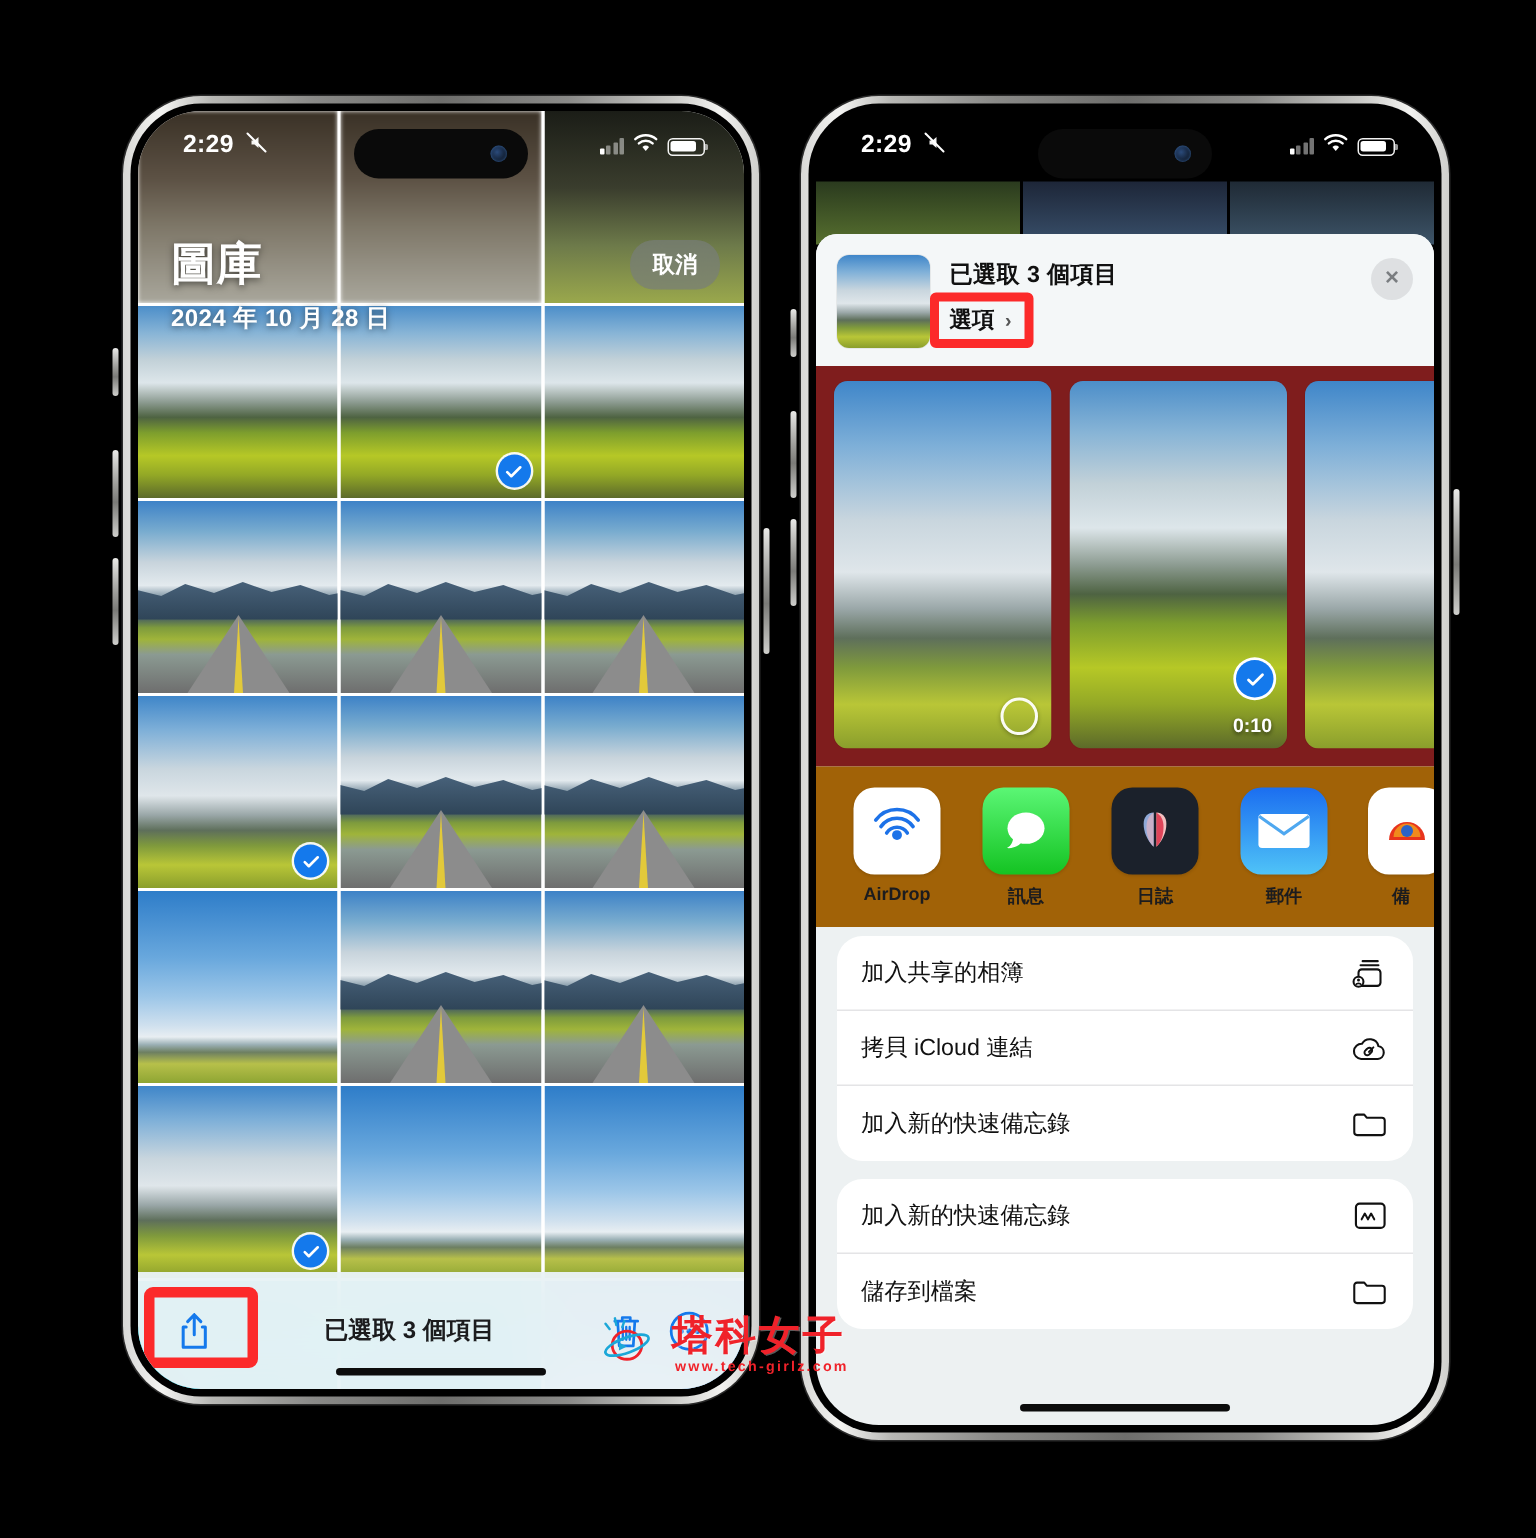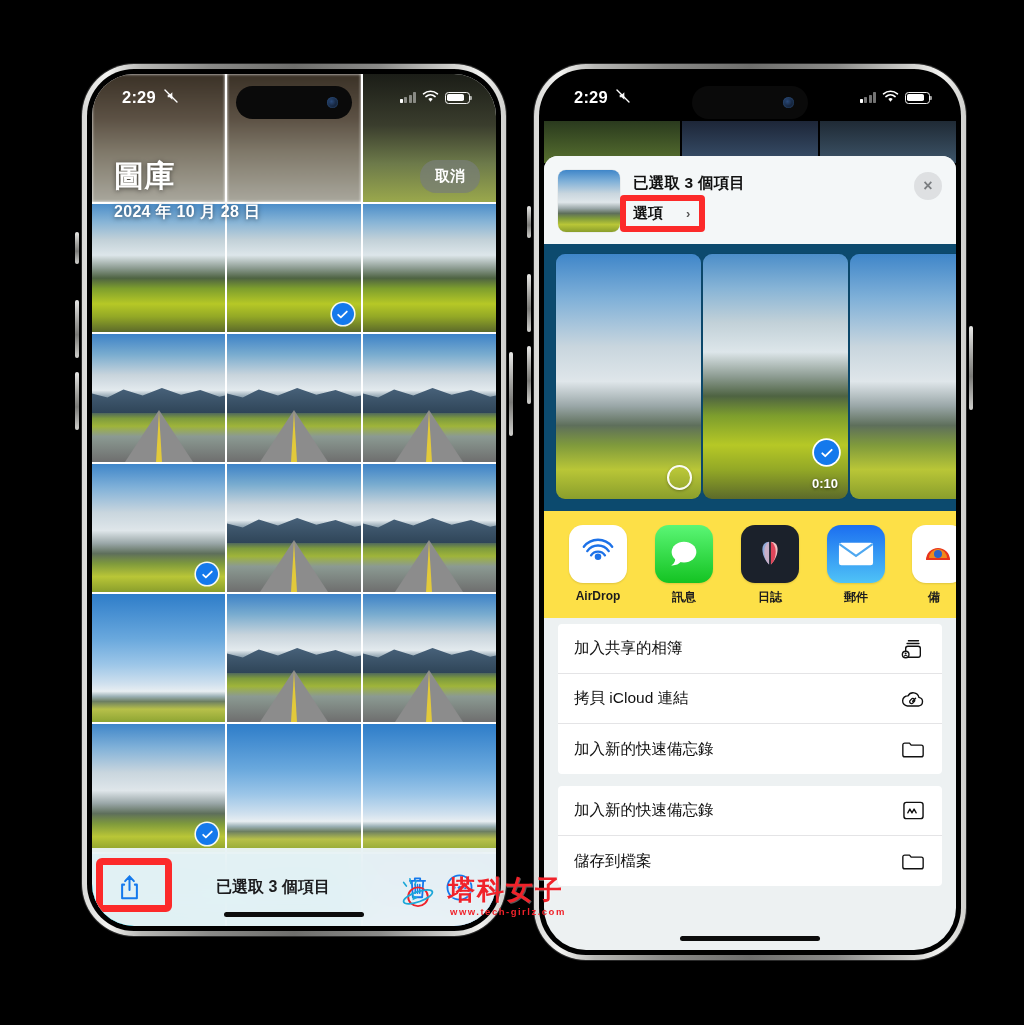--- a/index.html
+++ b/index.html
@@ -195,31 +195,31 @@
     width: 62px; height: 62px; border-radius: 8px; overflow:hidden; position:relative; flex:0 0 auto;
     box-shadow: 0 0 0 .5px rgba(0,0,0,.08);
   }
   .sheet-head-txt { flex:1; padding-top: 3px; }
   .sheet-title { font-size: 15.5px; font-weight: 700; color:#111; letter-spacing:.2px;}
   .opt-wrap { position:relative; margin-top: 10px; display:inline-block; }
   .opt-hl {
     position:absolute; left:-13px; top:-9px; right:-15px; bottom:-9px;
     border: 6px solid #fc2a2a; border-radius: 4px;
   }
-  .opt-btn { position:relative; font-size:15px; font-weight:600; color:#111; display:flex; align-items:center; gap:23px;justify-content:flex-end; }
+  .opt-btn { position:relative; font-size:15px; font-weight:600; color:#111; display:flex; align-items:center; gap:7px;justify-content:flex-end; }
   .chev { font-size: 13px; color:#555; font-weight:700; }
   .close-btn {
     width: 28px; height: 28px; border-radius:50%;
     background: rgba(120,124,128,.18);
     display:flex;align-items:center;justify-content:center;
     color:#7a7d80; font-size:16px; font-weight:700; flex:0 0 auto;
     margin-top: 2px;
   }
   .strip {
-    display:flex; gap: 2px; padding: 10px 12px 12px 12px; background:#0c4a6e;
+    display:flex; gap: 12px; padding: 10px 12px 12px 12px; background:#7f1d1d;
   }
   .strip-item {
     position:relative; width: 145px; height: 245px; border-radius: 9px; overflow:hidden; flex:0 0 auto;
     box-shadow: 0 0 0 .5px rgba(0,0,0,.06);
   }
   .strip-item .sel-on {
     position:absolute; right:9px; bottom:34px;
     width: 25px; height:25px; border-radius:50%; background:#1479ec;
     display:flex;align-items:center;justify-content:center;
     box-shadow: 0 0 0 1.8px #fff;
@@ -229,29 +229,29 @@
     width: 25px; height:25px; border-radius:50%;
     border: 2px solid rgba(255,255,255,.95);
     box-shadow: 0 1px 3px rgba(0,0,0,.3);
   }
   .vid-dur {
     position:absolute; right:10px; bottom:8px;
     color:#fff; font-size:13px; font-weight:700; text-shadow:0 1px 3px rgba(0,0,0,.6);
   }
   .apps-row {
     display:flex; gap: 26px; padding: 14px 20px 12px 24px;
-    background:#fde047; align-items:flex-start;
+    background:#a16207; align-items:flex-start;
   }
   .app { width: 60px; flex:0 0 auto; text-align:center; }
   .app-icon { width:58px; height:58px; border-radius:14px; margin:0 auto;
      display:flex;align-items:center;justify-content:center; overflow:hidden; position:relative;
      box-shadow: 0 1px 2px rgba(0,0,0,.12); }
   .app-label { margin-top:6px; font-size:12px; color:#1c1c1e; font-weight:600; white-space:nowrap; }
   .act-group {
-    background:#fff; margin: 6px 14px 0 14px; border-radius: 4px; overflow:hidden;
+    background:#fff; margin: 6px 14px 0 14px; border-radius: 17px; overflow:hidden;
   }
   .act-row {
     display:flex; align-items:center; justify-content:space-between;
     padding: 0 16px; height: 50px;
     border-bottom: .5px solid #e4e4e6;
     font-size: 15.5px; color:#111; font-weight:500;
   }
   .act-row:last-child { border-bottom: none; }
   .act-icon { width:26px; height:26px; display:flex;align-items:center;justify-content:center; }
 

